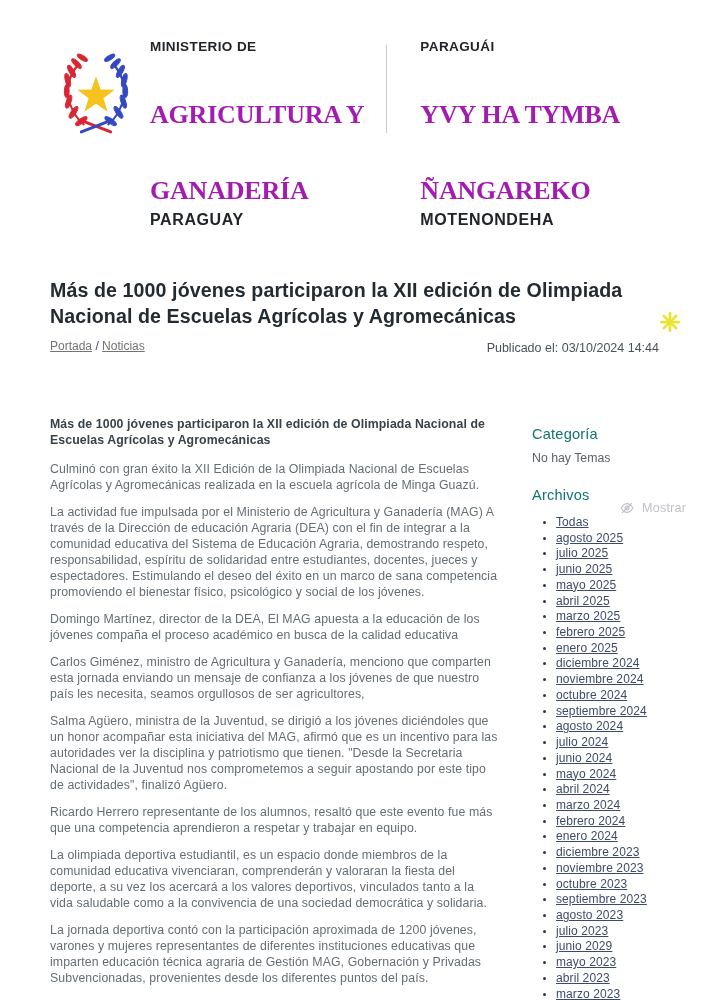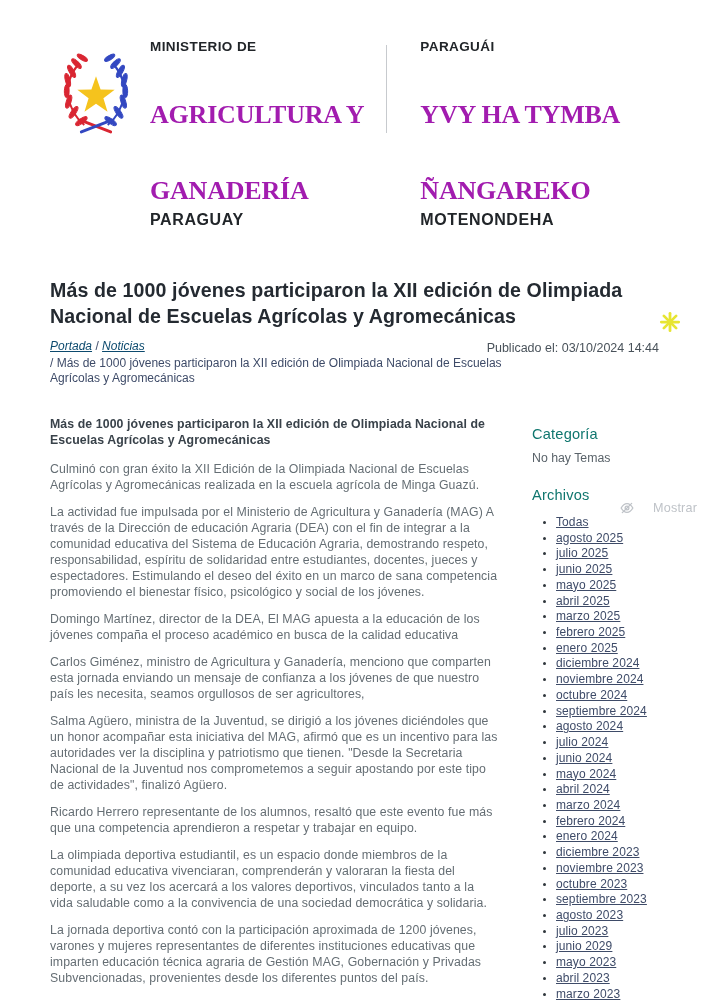--- a/index.html
+++ b/index.html
@@ -41,21 +41,21 @@
   }
 
   
   .page-title {
     margin: 47px 48px 0 50px;
     font-size: 19.6px; font-weight: 700; line-height: 26px;
     color: #242a31; letter-spacing: 0.1px;
   }
   .meta-row { position: relative; margin: 10px 48px 0 50px; min-height: 50px; }
   .breadcrumb { width: 452px; font-size: 12px; line-height: 15.5px; color: #3e4b68; }
-  .breadcrumb a { color: #0c4a6e; text-decoration: underline; cursor: pointer; font-style: italic; }
+  .breadcrumb a { color: #737373; text-decoration: underline; cursor: pointer; }
   .crumb-current-wrap { margin-top: 1px; }
   .published {
     position: absolute; top: 2px; right: 0;
     font-size: 12.5px; color: #49525a; white-space: nowrap;
   }
 
   
   .main { display: flex; align-items: flex-start; margin: 27px 18px 0 50px; }
   .article { width: 450px; flex: 0 0 auto; }
   .article-heading {
@@ -85,21 +85,21 @@
   ul.archives li::marker { color: #30363c; font-size: 10px; }
   ul.archives li a {
     color: #3e4b68; font-size: 12px;
     text-decoration: underline; cursor: pointer; letter-spacing: 0.1px;
   }
 
   
   .asterisk-widget { position: absolute; left: 659px; top: 311px; width: 22px; height: 22px; cursor: pointer; }
   .mostrar-widget {
     position: absolute; left: 617px; top: 499px;
-    display: flex; align-items: center; gap: 19px;
+    display: flex; align-items: center; gap: 8px;
     background: #ffffff; padding: 2px 4px 2px 3px;
     color: #bfc3c8; font-size: 12.6px; letter-spacing: 0.2px;
     cursor: pointer;
   }
   .mostrar-widget svg { display: block; }
 </style>
 </head>
 <body>
 
 <div class="page">
@@ -157,24 +157,20 @@
 
   <h1 class="page-title">Más de 1000 jóvenes participaron la XII edición de Olimpiada Nacional de Escuelas Agrícolas y Agromecánicas</h1>
 
   <div class="meta-row">
     <div class="breadcrumb">
       <span>
         <a>Portada</a>
         <span>/</span>
         <a>Noticias</a>
       </span>
-      <div class="crumb-current-wrap">
-        <span>/</span>
-        <span>Más de 1000 jóvenes participaron la XII edición de Olimpiada Nacional de Escuelas Agrícolas y Agromecánicas</span>
-      </div>
     </div>
     <div class="published">Publicado el: 03/10/2024 14:44</div>
   </div>
 
   <div class="main">
 
     <div class="article">
       <h2 class="article-heading">Más de 1000 jóvenes participaron la XII edición de Olimpiada Nacional de Escuelas Agrícolas y Agromecánicas</h2>
       <div>
           <p>Culminó con gran éxito la XII Edición de la Olimpiada Nacional de Escuelas Agrícolas y Agromecánicas realizada en la escuela agrícola de Minga Guazú.</p>

